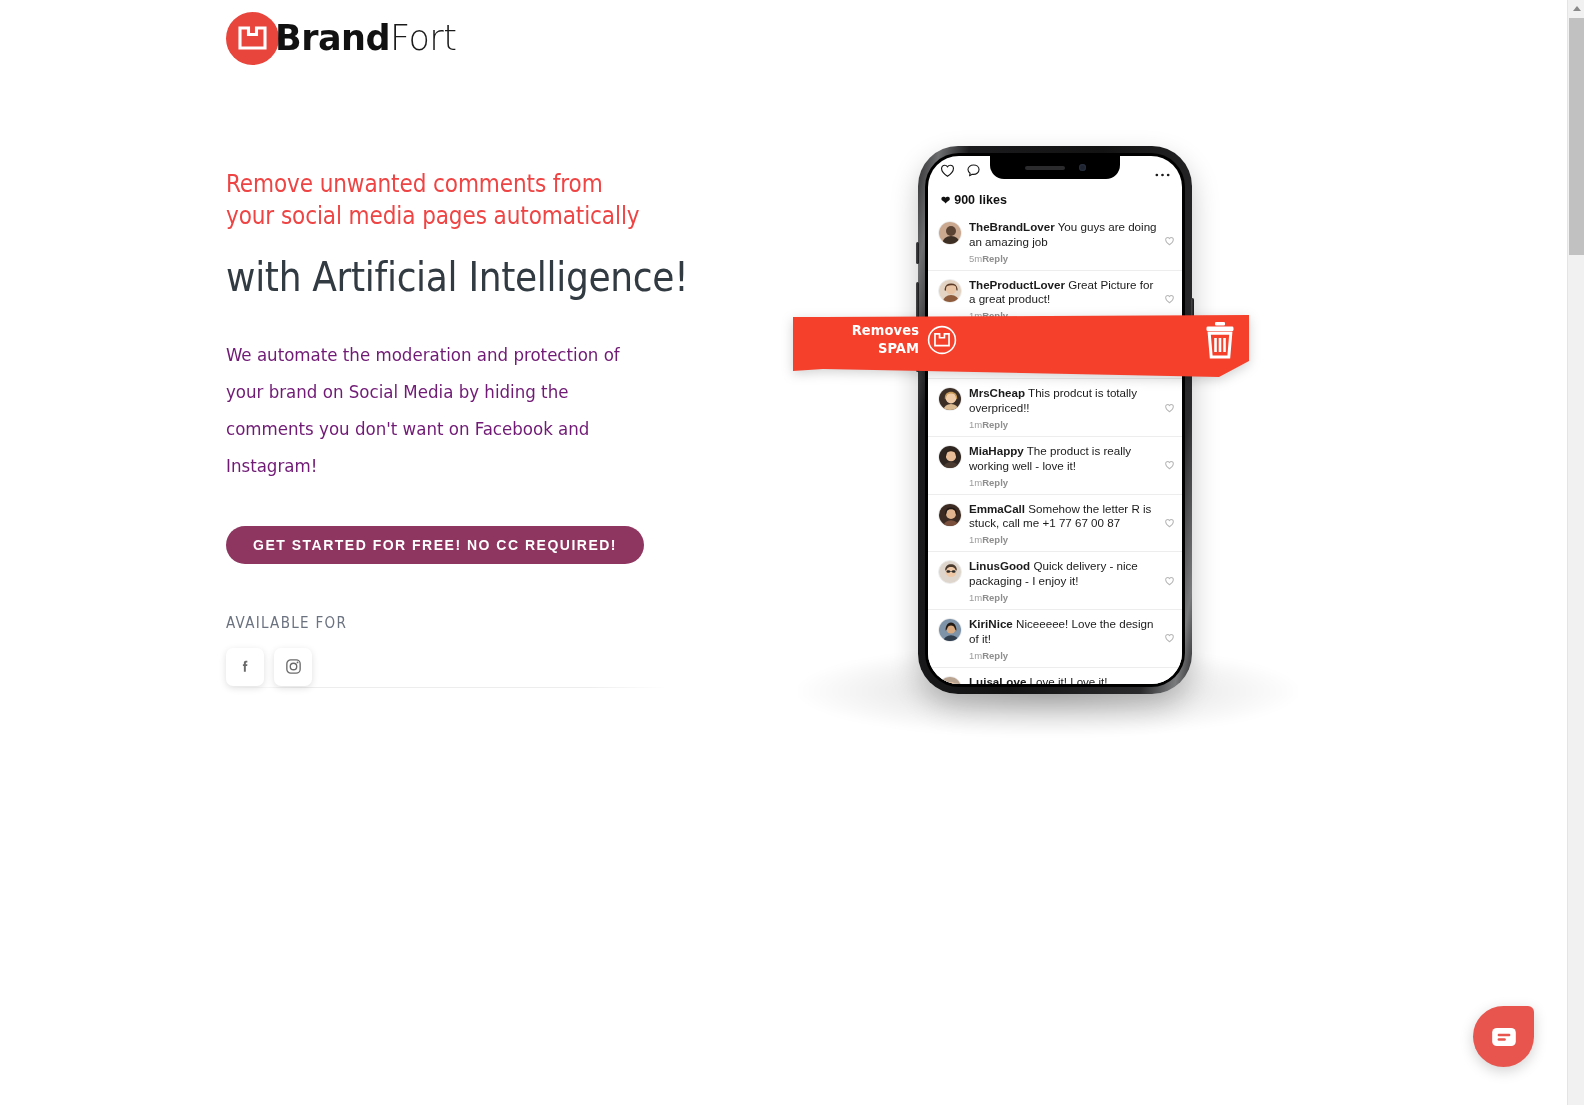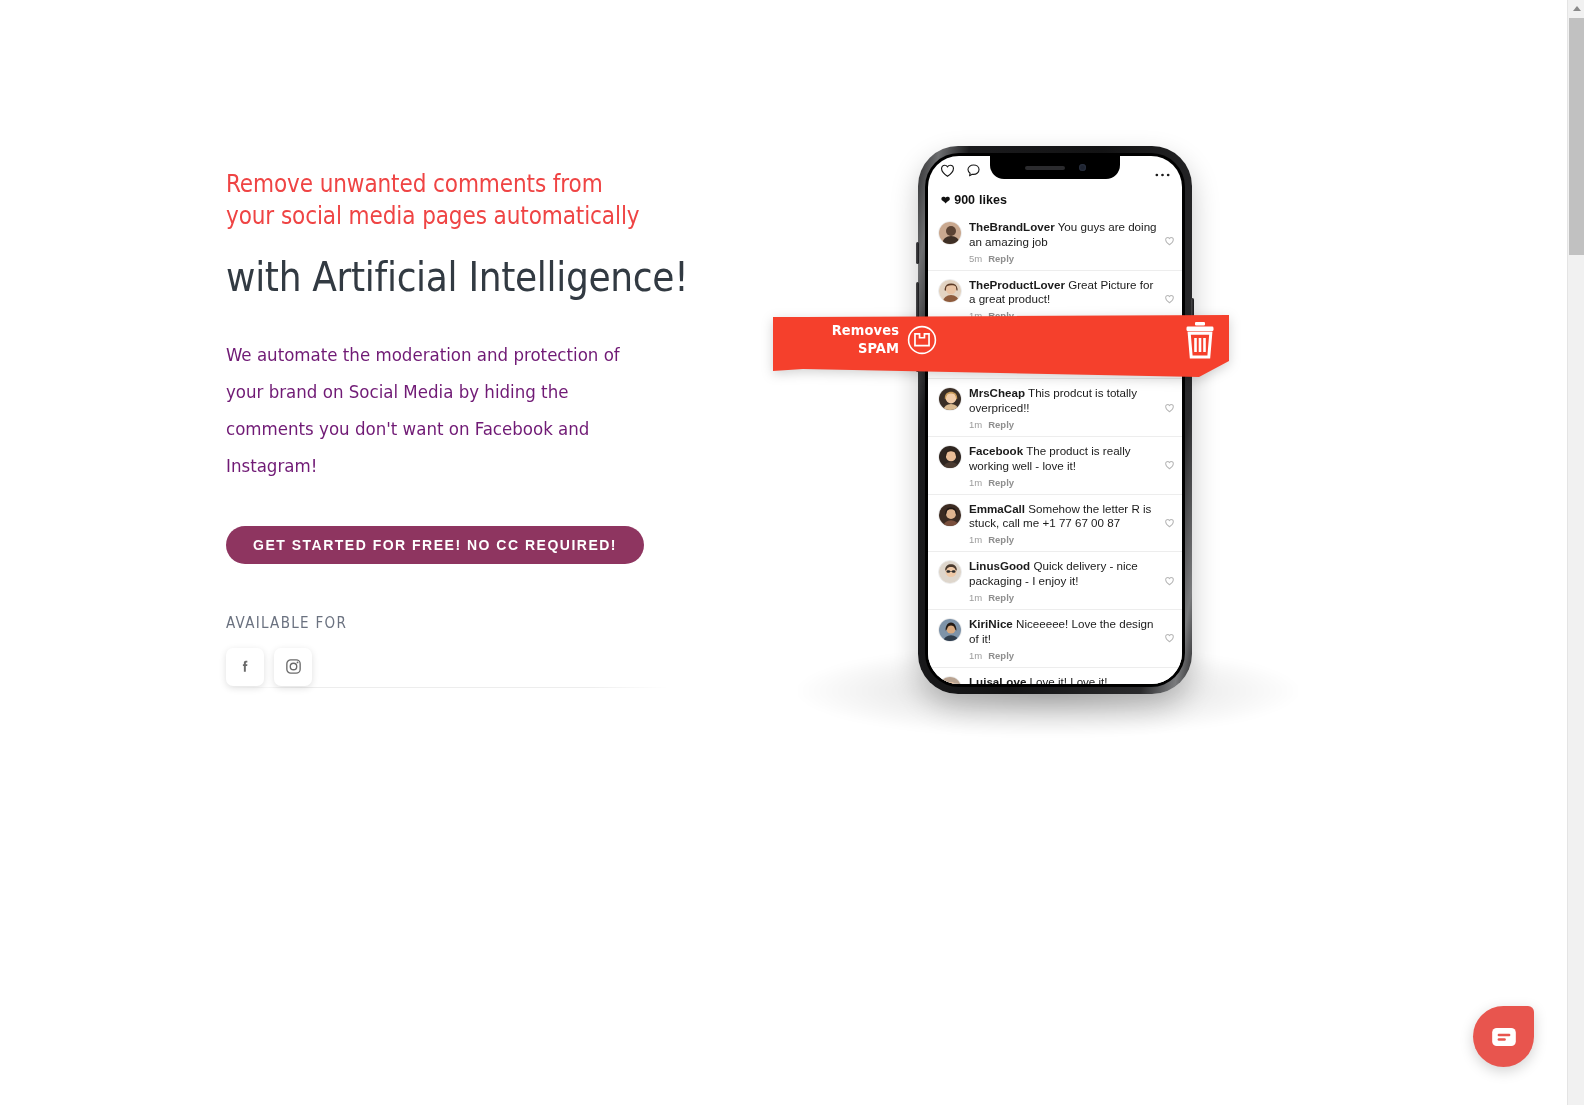--- a/index.html
+++ b/index.html
@@ -327,41 +327,40 @@
     color: #1a1a1a;
     word-wrap: break-word;
   }
   .comment-text b { font-weight: 700; }
   .comment-meta {
     margin-top: 3px;
     font-family: "Liberation Sans", sans-serif;
     font-size: 9.5px;
     color: #9c9c9c;
     display: flex;
-    gap: 6px;
     align-items: baseline;
   }
   .comment-meta .reply {
     font-weight: 700;
     color: #8e8e8e;
   }
   .comment-like {
     position: absolute;
     right: 7px;
     top: 50%;
     transform: translateY(-50%);
     width: 11px; height: 11px;
     color: #b8b8b8;
   }
   .comment-like svg { display: block; }
 
   
   .spam-ribbon {
     position: absolute;
-    left: 773px;
+    left: 793px;
     top: 309px;
     width: 456px;
     height: 72px;
     z-index: 20;
     pointer-events: none;
   }
   .ribbon-svg { display: block; filter: drop-shadow(0 3px 6px rgba(0,0,0,0.18)); }
 
   .ribbon-content {
     position: absolute;
@@ -444,20 +443,28 @@
     cursor: pointer;
   }
 </style>
 </head>
 <body>
 
 <div id="page">
 
   <header class="site-header">
 
+    <a class="brand" href="#">
+      <span class="brand-mark">
+        <svg width="31" height="26" viewBox="0 0 31 26" aria-hidden="true">
+          <path d="M3 3 H11.5 V9.5 H19.5 V3 H28 V23 H3 Z" fill="none" stroke="#ffffff" stroke-width="3.1" stroke-linejoin="miter"></path>
+        </svg>
+      </span>
+      <span class="brand-name"><span class="b1">Brand</span><span class="b2">Fort</span></span>
+    </a>
 
   </header>
 
   <section class="hero-left">
     <h1 class="headline-1">
       <span>Remove unwanted comments from</span><br>
       <span>your social media pages automatically</span>
     </h1>
     <h2 class="headline-2">with Artificial Intelligence!</h2>
 
@@ -630,21 +637,21 @@
             <div class="comment">
               <span class="avatar">
                 <svg width="24" height="24" viewBox="0 0 24 24" aria-hidden="true">
                   <rect width="24" height="24" fill="#2e2520"></rect>
                   <circle cx="12" cy="10" r="5.2" fill="#e8bc96"></circle>
                   <path d="M6 10c0-4 2.7-6.3 6-6.3S18 6 18 10c0 2.4-1.2.8-1.5-1.8-.3-2.3-1.9-2.9-4.5-2.9S7.8 5.9 7.5 8.2C7.2 10.8 6 12.4 6 10z" fill="#2b1f17"></path>
                   <ellipse cx="12" cy="22" rx="7.8" ry="6" fill="#4a3a30"></ellipse>
                 </svg>
               </span>
               <div class="comment-body">
-                <div class="comment-text"><b>Facebook</b> <span>The product is really working well - love it!</span></div>
+                <div class="comment-text"><b>MiaHappy</b> <span>The product is really working well - love it!</span></div>
                 <div class="comment-meta">
                   <span>1m</span>
                   <span class="reply">Reply</span>
                 </div>
               </div>
               <span class="comment-like">
                 <svg width="11" height="11" viewBox="0 0 24 24" aria-hidden="true">
                     <path d="M12 20.2S3.6 14.6 3.6 9.2c0-2.7 2.1-4.6 4.5-4.6 1.6 0 3.1.9 3.9 2.3.8-1.4 2.3-2.3 3.9-2.3 2.4 0 4.5 1.9 4.5 4.6 0 5.4-8.4 11-8.4 11z" fill="none" stroke="currentColor" stroke-width="2.2" stroke-linejoin="round"></path>
                   </svg>
               </span>

